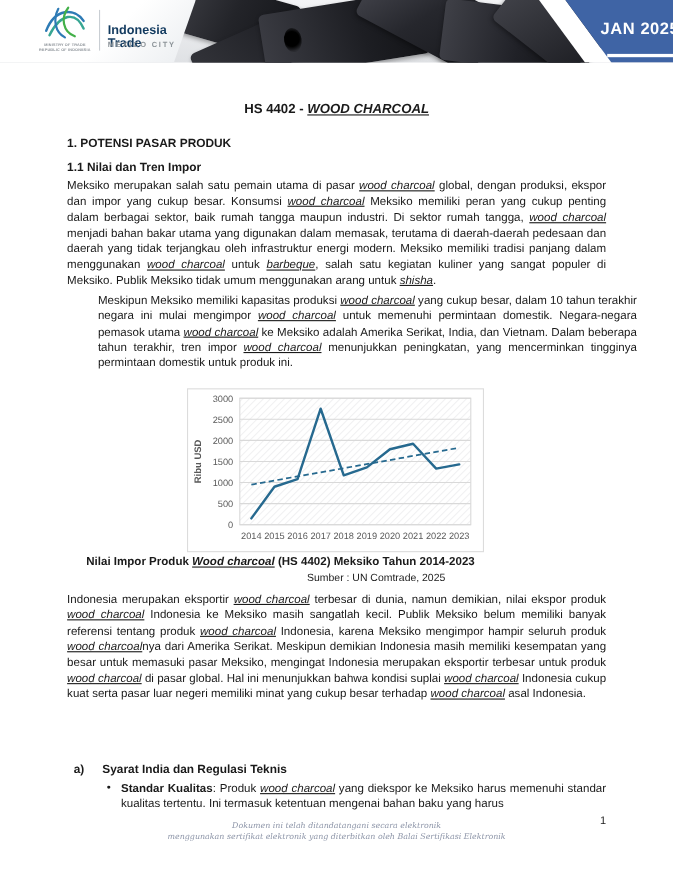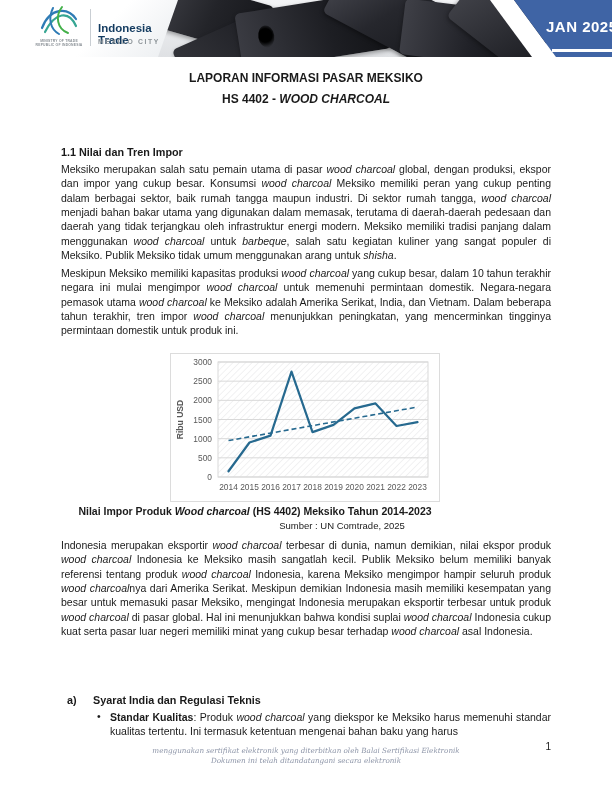--- a/index.html
+++ b/index.html
@@ -37,28 +37,28 @@
   .city{position:absolute;left:98px;top:38px;font-size:6.8px;font-weight:bold;color:#8d9499;letter-spacing:1.6px;}
 
   
   .doc-title1{position:absolute;top:71px;left:0;width:612px;text-align:center;font-weight:bold;font-size:12px;}
   .doc-title2{position:absolute;top:92px;left:0;width:612px;text-align:center;font-weight:bold;font-size:12px;}
   .block{position:absolute;left:61px;width:490px;font-size:10.5px;line-height:14.35px;text-align:justify;}
   .hd{font-weight:bold;font-size:10.8px;text-align:left;}
   .h-s1{top:124px;}
   .h-s11{top:145px;}
   .p1{top:162px;}
-  .p2{top:266px;}
+  .p2{top:266px;margin-left:28px;}
   .p3{top:538px;}
   .h-s12{top:671px;}
   .h-a{top:693px;left:67px;width:484px;}
   .a-lab{display:inline-block;width:26px;}
   .bullet-dot{position:absolute;left:97px;top:710px;font-size:10.5px;}
   .bullet{top:710px;left:110px;width:441px;}
-  .it{font-style:italic;}
+  .it{font-style:italic;text-decoration:underline;}
   .bd{font-weight:bold;}
 
   
   .chartbox{position:absolute;left:170px;top:353px;width:268px;height:147px;background:#fff;border:1px solid #dcdcdc;}
   .chartbox svg{display:block;}
   .caption{position:absolute;top:505px;left:0;width:510px;text-align:center;font-size:10.5px;font-weight:bold;}
   .source{position:absolute;top:520px;left:0;width:612px;text-align:center;font-size:9.5px;color:#1a1a1a;padding-left:36px;}
 
   
   .footer{position:absolute;top:746px;left:0;width:612px;text-align:center;
@@ -98,23 +98,23 @@
       </div>
       <div class="logo-div"></div>
       <div class="org1">
         <div>Indonesia Trade</div>
         
       </div>
       <div class="city">MEXICO CITY</div>
     </div>
   </div>
 
-  <div class="doc-title1">LAPORAN INFORMASI PASAR MEKSIKO</div>
   <div class="doc-title2"><span>HS 4402 - </span><span class="it">WOOD CHARCOAL</span></div>
 
+  <div class="block hd h-s1">1. POTENSI PASAR PRODUK</div>
   <div class="block hd h-s11">1.1 Nilai dan Tren Impor</div>
   <div class="block p1"><span>Meksiko merupakan salah satu pemain utama di pasar </span><span class="it">wood charcoal</span><span> global, dengan produksi, ekspor dan impor yang cukup besar. Konsumsi </span><span class="it">wood charcoal</span><span> Meksiko memiliki peran yang cukup penting dalam berbagai sektor, baik rumah tangga maupun industri. Di sektor rumah tangga, </span><span class="it">wood charcoal</span><span> menjadi bahan bakar utama yang digunakan dalam memasak, terutama di daerah-daerah pedesaan dan daerah yang tidak terjangkau oleh infrastruktur energi modern. Meksiko memiliki tradisi panjang dalam menggunakan </span><span class="it">wood charcoal</span><span> untuk </span><span class="it">barbeque</span><span>, salah satu kegiatan kuliner yang sangat populer di Meksiko. Publik Meksiko tidak umum menggunakan arang untuk </span><span class="it">shisha</span><span>.</span></div>
   <div class="block p2"><span>Meskipun Meksiko memiliki kapasitas produksi </span><span class="it">wood charcoal</span><span> yang cukup besar, dalam 10 tahun terakhir negara ini mulai mengimpor </span><span class="it">wood charcoal</span><span> untuk memenuhi permintaan domestik. Negara-negara pemasok utama </span><span class="it">wood charcoal</span><span> ke Meksiko adalah Amerika Serikat, India, dan Vietnam. Dalam beberapa tahun terakhir, tren impor </span><span class="it">wood charcoal</span><span> menunjukkan peningkatan, yang mencerminkan tingginya permintaan domestik untuk produk ini.</span></div>
 
   <figure class="chartbox" style="margin:0">
     <svg id="chart-svg" width="266" height="145" viewBox="0 0 266 145">
         <defs>
           <pattern id="hatch" width="4.5" height="4.5" patternUnits="userSpaceOnUse" patternTransform="rotate(45)">
             <rect width="4.5" height="4.5" fill="#ffffff"></rect>
             <line x1="0" y1="0" x2="0" y2="4.5" stroke="#e4e4e7" stroke-width="1"></line>
@@ -153,18 +153,18 @@
   <div class="caption"><span>Nilai Impor Produk </span><span class="it">Wood charcoal</span><span> (HS 4402) Meksiko Tahun 2014-2023</span></div>
   <div class="source">Sumber : UN Comtrade, 2025</div>
 
   <div class="block p3"><span>Indonesia merupakan eksportir </span><span class="it">wood charcoal</span><span> terbesar di dunia, namun demikian, nilai ekspor produk </span><span class="it">wood charcoal</span><span> Indonesia ke Meksiko masih sangatlah kecil. Publik Meksiko belum memiliki banyak referensi tentang produk </span><span class="it">wood charcoal</span><span> Indonesia, karena Meksiko mengimpor hampir seluruh produk </span><span class="it">wood charcoal</span><span>nya dari Amerika Serikat. Meskipun demikian Indonesia masih memiliki kesempatan yang besar untuk memasuki pasar Meksiko, mengingat Indonesia merupakan eksportir terbesar untuk produk </span><span class="it">wood charcoal</span><span> di pasar global. Hal ini menunjukkan bahwa kondisi suplai </span><span class="it">wood charcoal</span><span> Indonesia cukup kuat serta pasar luar negeri memiliki minat yang cukup besar terhadap </span><span class="it">wood charcoal</span><span> asal Indonesia.</span></div>
 
   <div class="block hd h-a"><span class="a-lab">a)</span><span>Syarat India dan Regulasi Teknis</span></div>
   <div class="bullet-dot">•</div>
   <div class="block bullet"><span class="bd">Standar Kualitas</span><span>: Produk </span><span class="it">wood charcoal</span><span> yang diekspor ke Meksiko harus memenuhi standar kualitas tertentu. Ini termasuk ketentuan mengenai bahan baku yang harus</span></div>
 
   <div class="footer">
+    <div>Dokumen ini telah ditandatangani secara elektronik</div>
     <div>menggunakan sertifikat elektronik yang diterbitkan oleh Balai Sertifikasi Elektronik</div>
-    <div>Dokumen ini telah ditandatangani secara elektronik</div>
   </div>
   <div class="pagenum">1</div>
 
 </div>
 
 </body></html>

